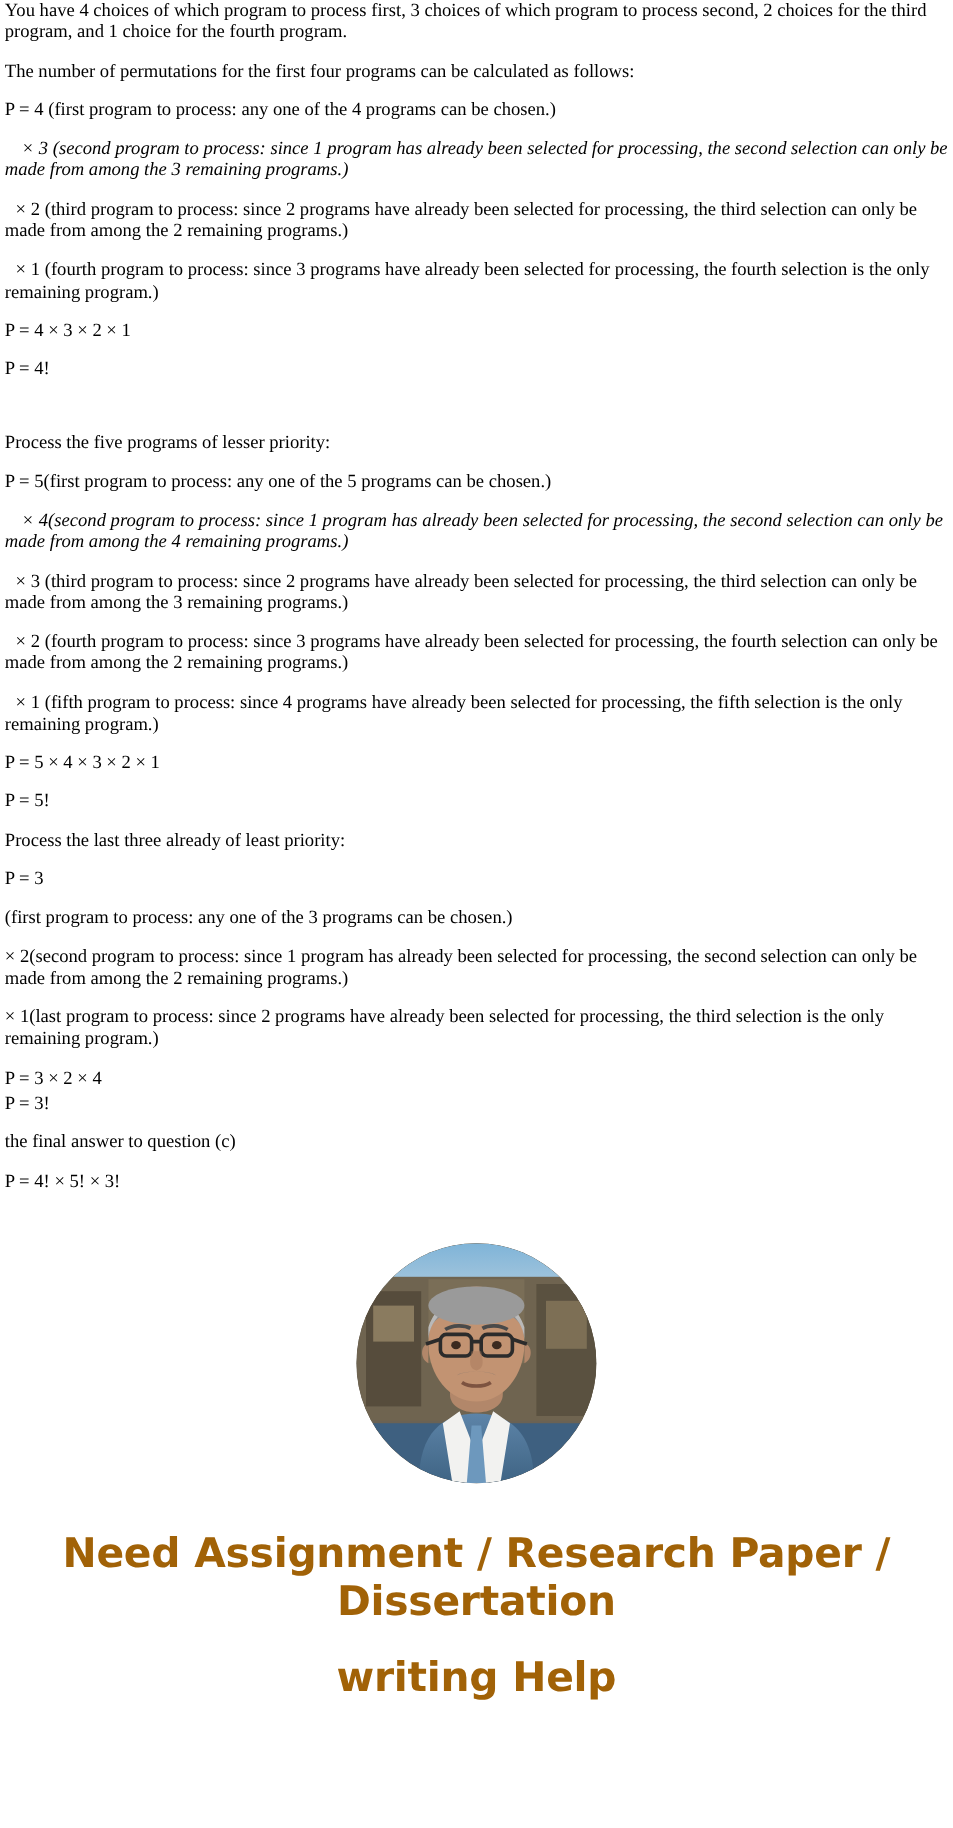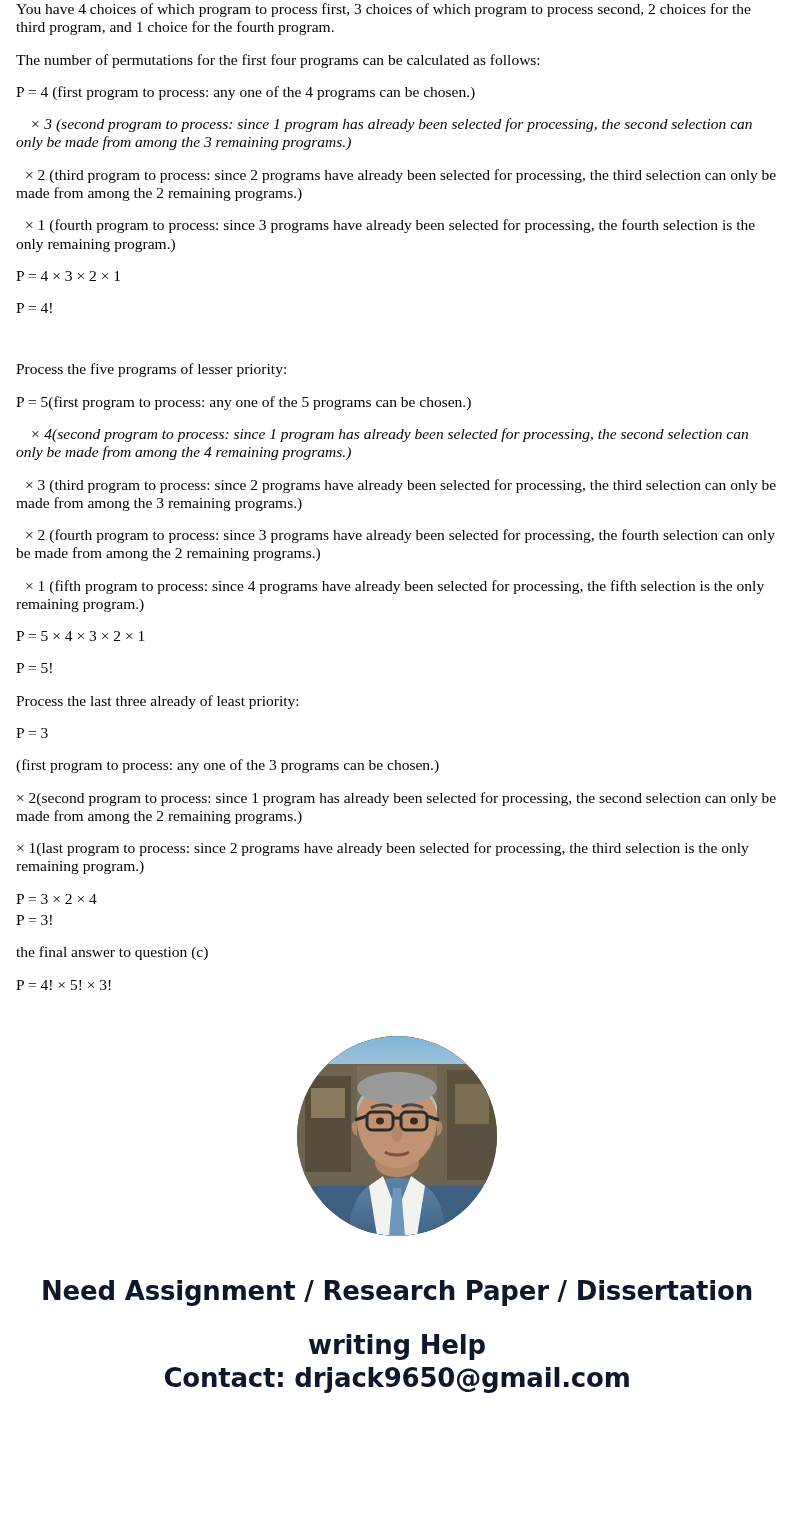--- a/index.html
+++ b/index.html
@@ -9,21 +9,21 @@
   }
   body {
     width: 794px;
     font-family: "Liberation Serif", "DejaVu Serif", serif;
     color: #000000;
   }
   .page {
     width: 794px;
     min-height: 1523px;
     box-sizing: border-box;
-    padding: 0 16px;
+    padding: 0 4px;
     position: relative;
   }
   p {
     margin: 0 0 0 0;
     font-size: 15.5px;
     line-height: 1.18;
     text-align: left;
   }
   .para {
     margin-bottom: 14px;
@@ -59,23 +59,23 @@
   .avatar svg {
     display: block;
     width: 200px;
     height: 200px;
   }
   .promo {
     margin-top: 40px;
     text-align: center;
     font-family: "DejaVu Sans", "Liberation Sans", sans-serif;
     font-weight: bold;
-    font-size: 26px;
+    font-size: 34px;
     line-height: 1.17;
-    color: #0f172a;
+    color: #a16207;
     letter-spacing: -0.2px;
   }
   .promo .line2 {
     display: block;
     margin-top: 24px;
   }
   .promo-contact {
     display: block;
     margin-top: 2px;
   }
@@ -163,16 +163,15 @@
           <path d="M88 116 C94 120 106 120 112 116" stroke="#7d5340" stroke-width="3" fill="none"></path>
           <path d="M84 110 C92 106 108 106 116 110 C112 106 88 106 84 110 Z" fill="#6f6f6f" opacity="0.45"></path>
         </g>
       </svg>
     </div>
   </div>
 
   <div class="promo">
     <span>Need Assignment / Research Paper / Dissertation</span>
     <span class="line2">writing Help</span>
-    <span class="promo-contact">Contact: drjack9650@gmail.com</span>
   </div>
 
 </div>
 
 </body></html>

